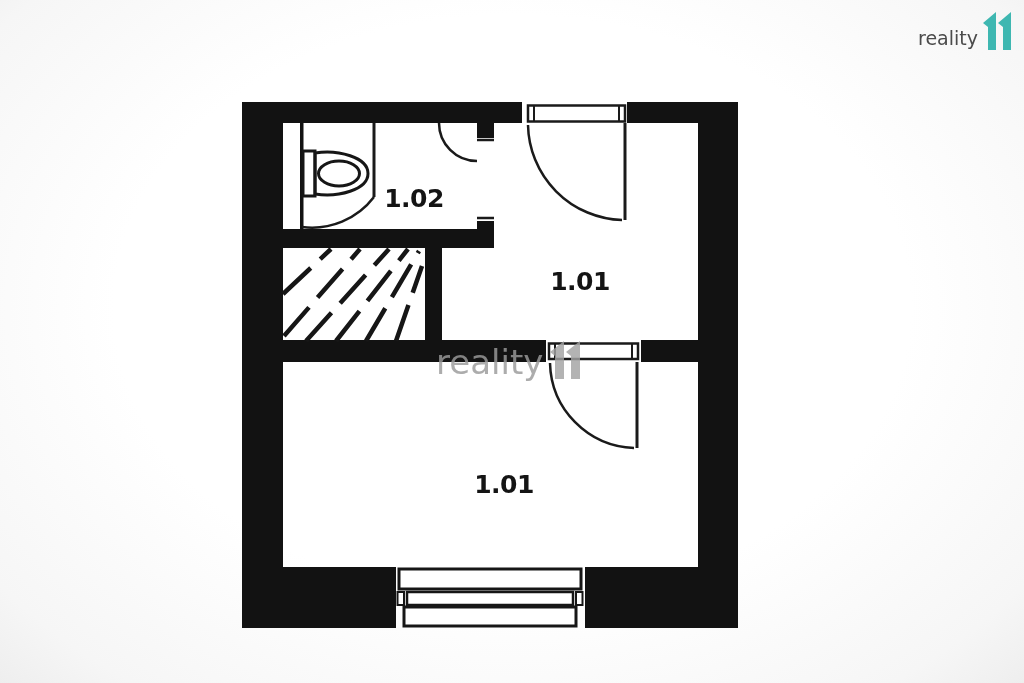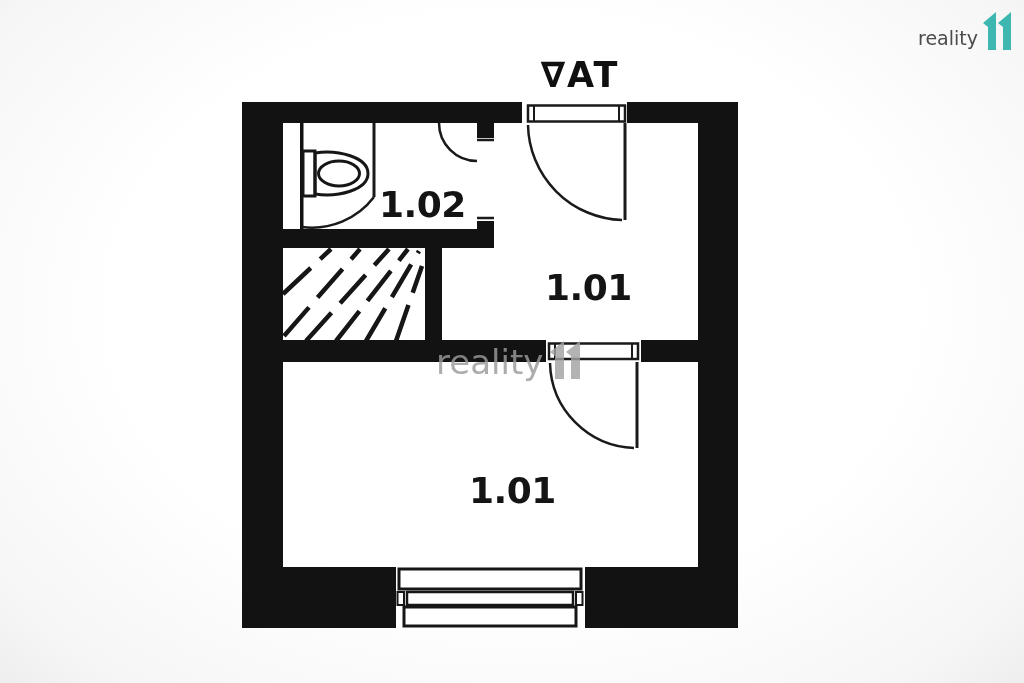--- a/index.html
+++ b/index.html
@@ -3,21 +3,21 @@
 <meta charset="utf-8">
 <style>
   html,body{margin:0;padding:0;background:#e9e9e9;}
   #stage{
     position:relative;width:1024px;height:683px;overflow:hidden;
     background:radial-gradient(ellipse at 50% 45%, #ffffff 55%, #f6f6f6 88%, #eeeeee 100%);
     font-family:"Liberation Sans", sans-serif;
   }
   #plan-svg{position:absolute;left:0;top:0;}
   .room-label{
-    position:absolute;font-weight:bold;font-size:36px;color:#141414;
+    position:absolute;font-weight:bold;font-size:25px;color:#141414;
     letter-spacing:-0.5px;text-align:center;width:70px;
     font-family:"DejaVu Sans","Liberation Sans",sans-serif;
   }
   #vat-label{
     position:absolute;left:525px;top:55px;width:110px;text-align:center;
     font-weight:bold;font-size:35px;color:#101010;letter-spacing:2px;
     font-family:"DejaVu Sans","Liberation Sans",sans-serif;
   }
   
   #brand{position:absolute;top:12px;right:9px;display:flex;align-items:flex-end;gap:5px;}
@@ -104,21 +104,20 @@
 
     <g stroke="#161616" fill="#ffffff">
       <rect x="399" y="569" width="182" height="20" stroke-width="3"></rect>
       <rect x="397.5" y="592" width="6.5" height="13" stroke-width="2"></rect>
       <rect x="407" y="592" width="166" height="13" stroke-width="2.5"></rect>
       <rect x="576" y="592" width="6.5" height="13" stroke-width="2"></rect>
       <rect x="404" y="607" width="172" height="19" stroke-width="3"></rect>
     </g>
   </svg>
 
-  <div id="vat-label">∇AT</div>
 
   <div class="room-label" style="left:379px;top:184px;">1.02</div>
   <div class="room-label" style="left:545px;top:267px;">1.01</div>
   <div class="room-label" style="left:469px;top:470px;">1.01</div>
 
   <div id="brand">
     <span class="brand-text">reality</span>
     <svg width="32" height="38" viewBox="0 0 32 38">
       <g fill="#3eb7b1">
         <polygon points="0,11 13,0 13,38 5,38 5,15"></polygon>

